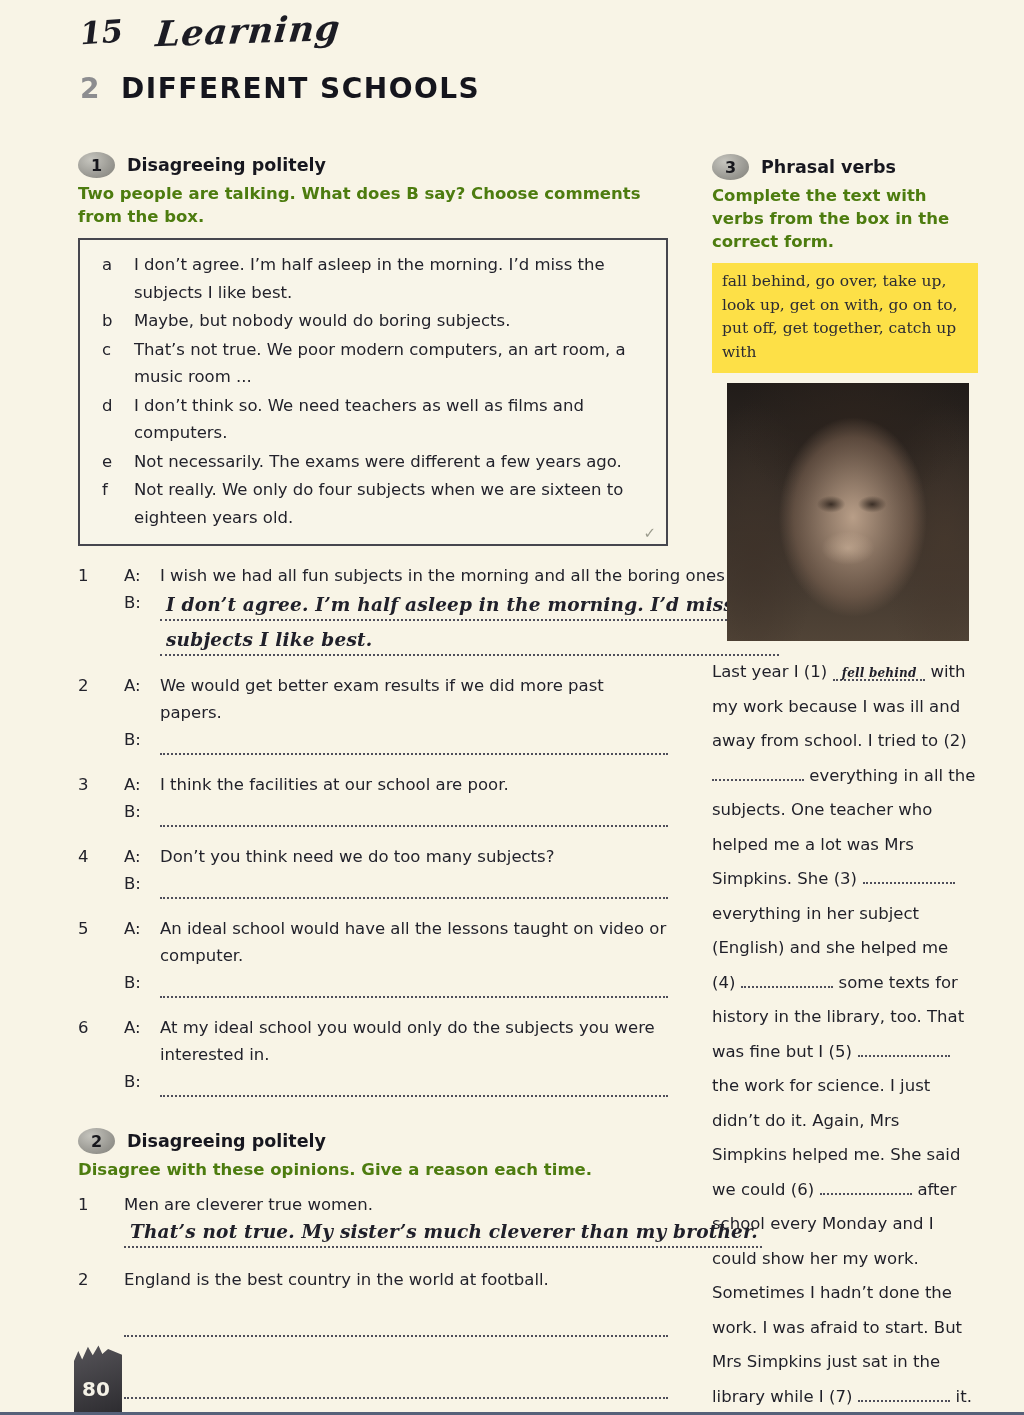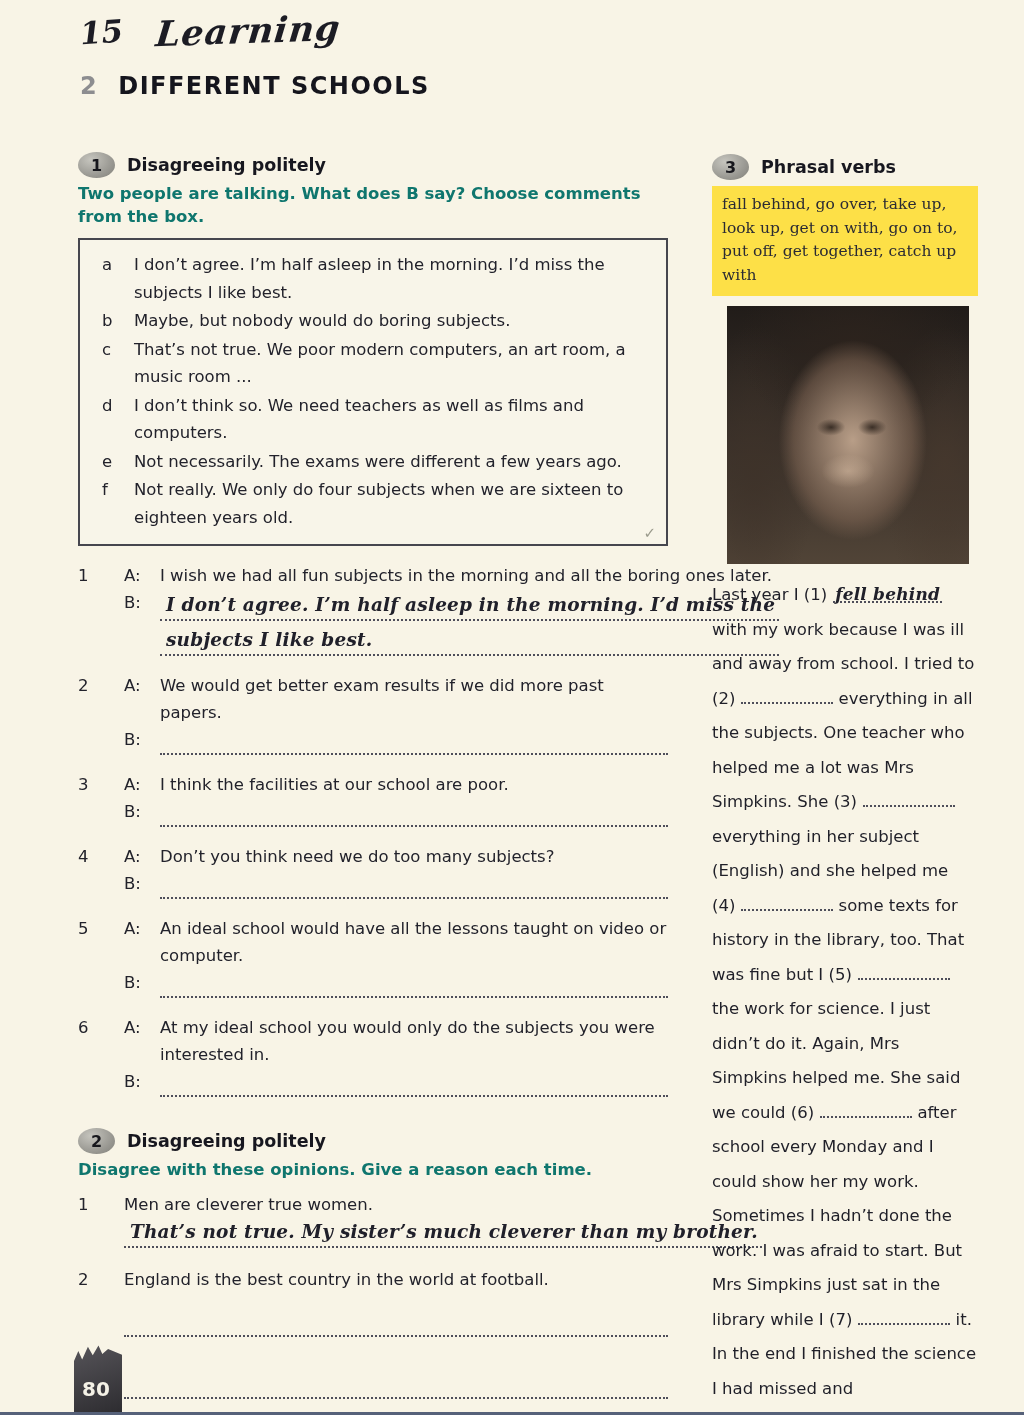--- a/index.html
+++ b/index.html
@@ -15,38 +15,38 @@
   .unit-header { position:absolute; left:80px; top:10px; white-space:nowrap; }
   .unit-num {
     display:inline-block; font-family:"DejaVu Serif", serif; font-style:italic;
     font-weight:700; font-size:31px; transform:rotate(-4deg); color:#1c1c24;
   }
   .unit-title {
     display:inline-block; margin-left:28px; font-family:"DejaVu Serif", serif;
     font-style:italic; font-weight:700; font-size:35px; letter-spacing:1px;
     transform:rotate(-2deg) skewX(-8deg); color:#1c1c24;
   }
-  .lesson { position:absolute; left:80px; top:72px; font-size:24px; font-weight:800; letter-spacing:1.5px; white-space:nowrap; }
+  .lesson { position:absolute; left:80px; top:72px; font-size:28px; font-weight:800; letter-spacing:1.5px; white-space:nowrap; }
   .lesson-num { color:#8d8d90; margin-right:20px; }
   .lesson-text { color:#15151d; }
 
   
   .col-left  { position:absolute; left:78px;  top:152px; width:590px; }
   .col-right { position:absolute; left:712px; top:154px; width:266px; }
 
   
   .sec-head { display:flex; align-items:center; gap:12px; margin-bottom:4px; }
   .badge {
     width:37px; height:26px; border-radius:50%;
     background:radial-gradient(ellipse at 35% 30%, #c6c5be, #979690 65%, #807f78);
     display:flex; align-items:center; justify-content:center;
     font-weight:700; font-size:16px; color:#17171d; flex-shrink:0;
   }
   .sec-title { font-size:17.5px; font-weight:700; color:#17171f; }
-  .instruction { font-weight:700; font-size:16.5px; line-height:23px; margin:3px 0 10px; color:#0f766e; }
+  .instruction { font-weight:700; font-size:16.5px; line-height:23px; margin:3px 0 10px; color:#4d7c0f; }
 
   
   .optbox {
     border:2px solid #46464e; padding:10px 8px 12px; margin:8px 0 16px;
     position:relative; background:rgba(255,255,255,0.12);
   }
   .opt { display:flex; line-height:27.5px; font-size:16.5px; margin:1px 0; }
   .optletter { width:46px; padding-left:14px; flex-shrink:0; }
   .opttext { flex:1; padding-right:4px; }
   .pencil-check { position:absolute; right:10px; bottom:2px; color:#9a9a8c; font-size:15px; }
@@ -91,21 +91,21 @@
       radial-gradient(80px 175px at 11% 62%, rgba(62,50,41,.85), transparent 80%),
       radial-gradient(80px 175px at 90% 62%, rgba(70,56,45,.85), transparent 80%),
       linear-gradient(180deg,#211c19 0%, #352d27 45%, #463b31 80%, #514437 100%);
   }
   .story { font-size:16.5px; line-height:34.5px; margin:0; color:#1f1f28; }
   .gapnum { margin-right:6px; }
   .gap {
     display:inline-block; min-width:92px; height:1.02em; line-height:1;
     border-bottom:2px dotted #4e4e5a; vertical-align:baseline; text-align:center;
   }
-  .gap .hand { font-size:17px; padding:0 2px; }
+  .gap .hand { font-size:12px; padding:0 2px; }
 
   
   .bottom-rule { position:absolute; left:0; right:0; bottom:0; height:3px; background:#566179; }
   .pagenum-badge {
     position:absolute; left:74px; bottom:0; width:48px; height:71px;
     background:linear-gradient(160deg,#57555a,#2c2b2f);
     clip-path:polygon(0 24%, 9% 10%, 17% 22%, 29% 4%, 39% 16%, 51% 2%, 59% 14%, 71% 7%, 100% 15%, 100% 100%, 0 100%);
     display:flex; align-items:center; justify-content:flex-start;
     padding:18px 0 0 8px; color:#f4f1e6; font-size:20px; font-weight:700;
   }
@@ -295,20 +295,21 @@
       </div>
 
     </div>
   </div>
 
   <div class="col-right">
     <div class="sec-head">
       <span class="badge">3</span>
       <span class="sec-title">Phrasal verbs</span>
     </div>
+    <div class="instruction">Complete the text with verbs from the box in the correct form.</div>
 
     <div class="verbbox">
       <div>fall behind, go over, take up,</div>
       <div>look up, get on with, go on to,</div>
       <div>put off, get together, catch up with</div>
     </div>
 
     <div class="photo"></div>
 
     <p class="story"><span>Last year I </span><span class="gapnum">(1)</span><span class="gap"><span class="hand">fell behind</span></span><span> with my work because I was ill and away from school. I tried to </span><span class="gapnum">(2)</span><span class="gap"></span><span> everything in all the subjects. One teacher who helped me a lot was Mrs Simpkins. She </span><span class="gapnum">(3)</span><span class="gap"></span><span> everything in her subject (English) and she helped me </span><span class="gapnum">(4)</span><span class="gap"></span><span> some texts for history in the library, too. That was fine but I </span><span class="gapnum">(5)</span><span class="gap"></span><span> the work for science. I just didn’t do it. Again, Mrs Simpkins helped me. She said we could </span><span class="gapnum">(6)</span><span class="gap"></span><span> after school every Monday and I could show her my work. Sometimes I hadn’t done the work. I was afraid to start. But Mrs Simpkins just sat in the library while I </span><span class="gapnum">(7)</span><span class="gap"></span><span> it. In the end I finished the science I had missed and </span></p>

